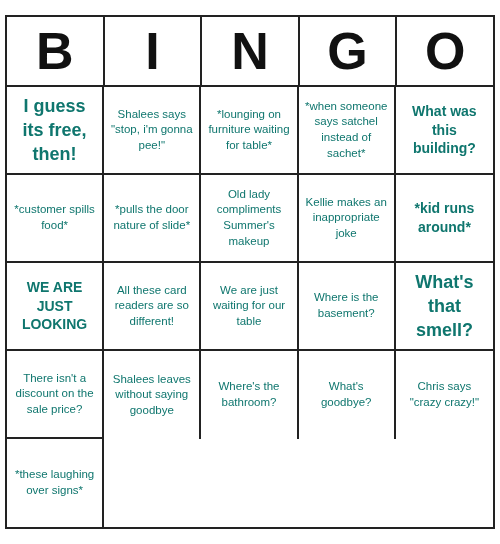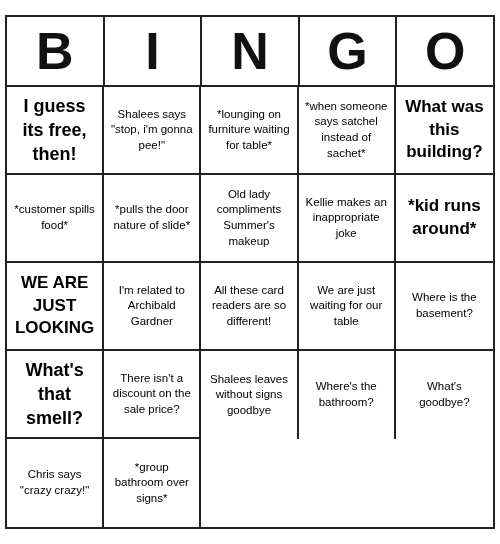--- a/index.html
+++ b/index.html
@@ -40,34 +40,34 @@
       border-right: 2px solid #222;
       border-bottom: 2px solid #222;
       min-height: 88px;
       display: flex;
       align-items: center;
       justify-content: center;
       text-align: center;
       padding: 4px 5px;
       font-size: 11.5px;
       line-height: 1.35;
-      color: #000000;
+      color: #0f766e;
     }
     .bingo-cell:nth-child(5n) {
       border-right: none;
     }
     .bingo-grid .bingo-cell:nth-last-child(-n+5) {
       border-bottom: none;
     }
     .bingo-cell.bold-large {
       font-size: 18px;
       font-weight: bold;
     }
     .bingo-cell.medium-bold {
-      font-size: 17px;
+      font-size: 14px;
       font-weight: bold;
     }
   </style>
 </head>
 <body>
 
 <div class="bingo-card">
   <div class="bingo-header">
   <div class="bingo-header-cell">B</div>
       <div class="bingo-header-cell">I</div>
@@ -80,25 +80,24 @@
       <div class="bingo-cell">Shalees says "stop, i'm gonna pee!"</div>
       <div class="bingo-cell">*lounging on furniture waiting for table*</div>
       <div class="bingo-cell">*when someone says satchel instead of sachet*</div>
       <div class="bingo-cell medium-bold">What was this building?</div>
       <div class="bingo-cell">*customer spills food*</div>
       <div class="bingo-cell">*pulls the door nature of slide*</div>
       <div class="bingo-cell">Old lady compliments Summer's makeup</div>
       <div class="bingo-cell">Kellie makes an inappropriate joke</div>
       <div class="bingo-cell medium-bold">*kid runs around*</div>
       <div class="bingo-cell medium-bold">WE ARE JUST LOOKING</div>
-      <div class="bingo-cell">I'm related to Archibald Gardner</div>
       <div class="bingo-cell">All these card readers are so different!</div>
       <div class="bingo-cell">We are just waiting for our table</div>
       <div class="bingo-cell">Where is the basement?</div>
       <div class="bingo-cell bold-large">What's that smell?</div>
       <div class="bingo-cell">There isn't a discount on the sale price?</div>
-      <div class="bingo-cell">Shalees leaves without signs goodbye</div>
+      <div class="bingo-cell">Shalees leaves without saying goodbye</div>
       <div class="bingo-cell">Where's the bathroom?</div>
       <div class="bingo-cell">What's goodbye?</div>
       <div class="bingo-cell">Chris says "crazy crazy!"</div>
-      <div class="bingo-cell">*group bathroom over signs*</div>
+      <div class="bingo-cell">*these laughing over signs*</div>
     </div>
 </div>
 
 </body></html>

